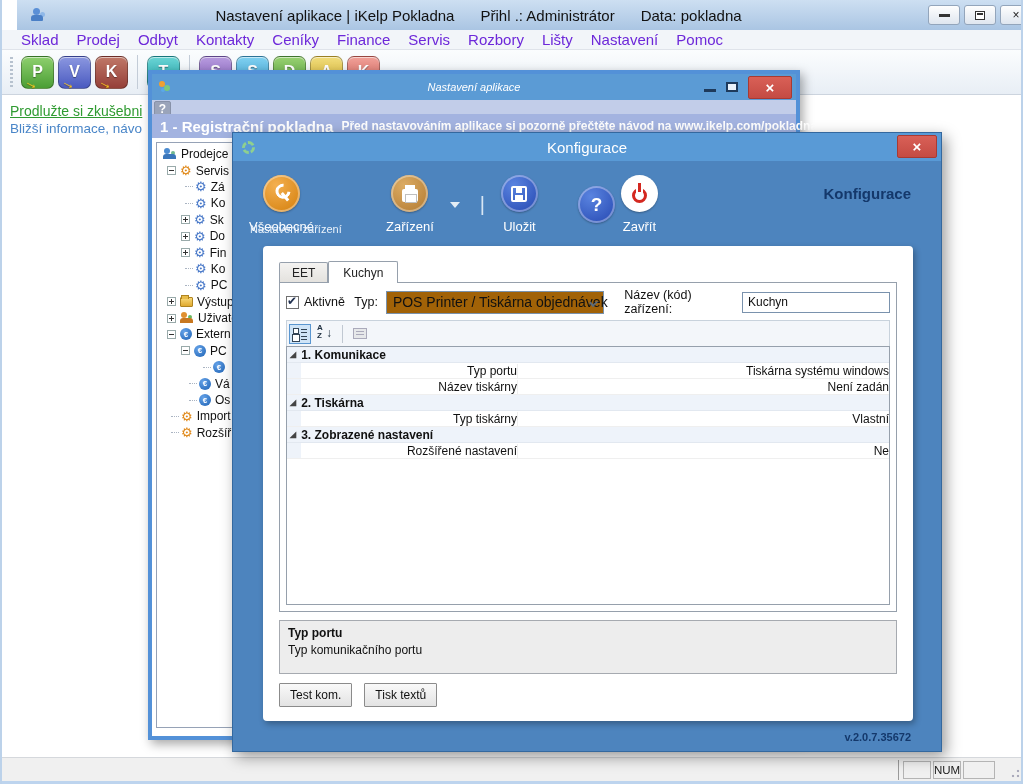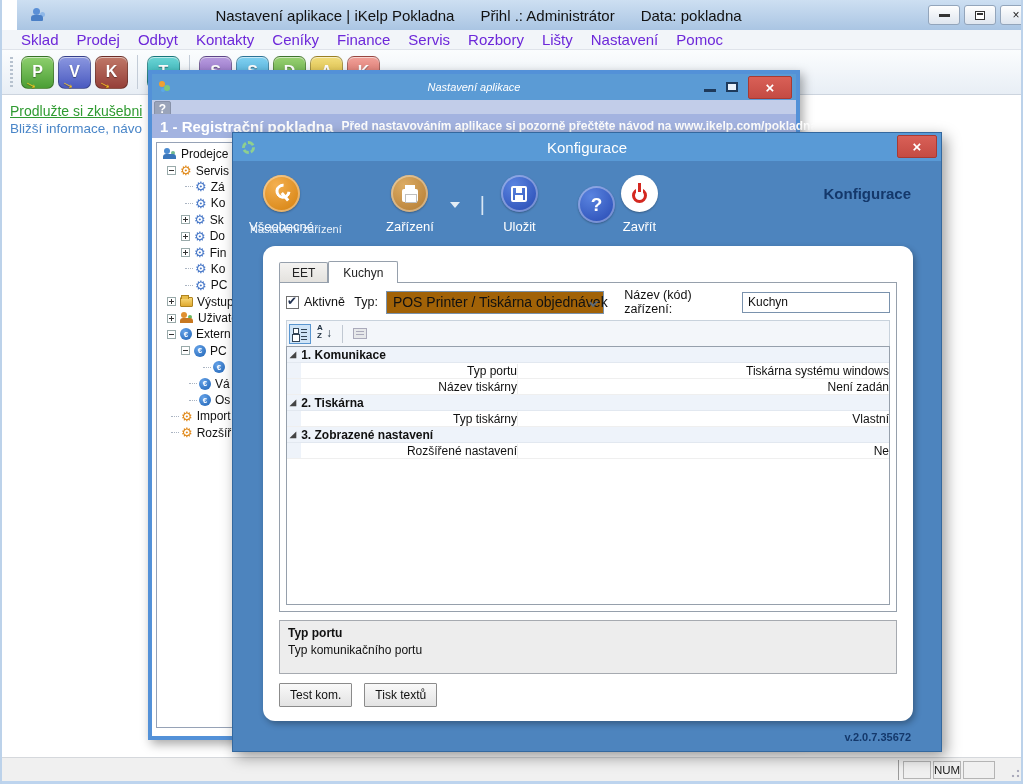--- a/index.html
+++ b/index.html
@@ -155,21 +155,21 @@
   .power { width:15px; height:15px; border:3px solid #d42820; border-radius:50%; position:relative; margin-top:4px; }
   .power::before { content:""; position:absolute; left:3px; top:-8px; width:3px; height:9px;
     background:#d42820; box-shadow:0 0 0 2px #fff; }
   .dd-arrow { width:0; height:0; border-left:5px solid transparent; border-right:5px solid transparent;
     border-top:6px solid #ffffff; margin:0 4px 0 10px; opacity:.85; }
   .cfg-sep { color:#d8e6f4; font-size:20px; margin:0 10px; font-weight:300; }
   .brand { position:absolute; right:30px; top:24px; color:#14386b; font-size:15px; font-weight:bold; }
   .subtitle { position:absolute; left:17px; top:62px; color:#eaf2fb; font-size:11px; }
 
   .panel { position:absolute; left:30px; top:113px; width:650px; height:475px;
-    background:#fff; border-radius:12px; box-shadow:2px 3px 6px rgba(0,0,0,.3);
+    background:#fff; border-radius:4px; box-shadow:2px 3px 6px rgba(0,0,0,.3);
     padding:14px 16px; display:flex; flex-direction:column; }
   .tabs { display:flex; align-items:flex-end; height:22px; }
   .tab { border:1px solid #96a0ac; border-bottom:none; font-size:12px; color:#222;
     padding:3px 12px 2px; background:linear-gradient(#f4f3f1,#e4e2de); border-radius:2px 2px 0 0; }
   .tab.active { background:#fff; padding:4px 14px 3px; position:relative; top:1px;
     border-radius:2px 2px 0 0; font-weight:normal; }
   .tabpage { border:1px solid #96a0ac; flex:1; display:flex; flex-direction:column;
     padding:5px 6px 6px; min-height:0; }
   .form-row { height:28px; display:flex; align-items:center; font-size:12.5px; color:#111; }
   .checkbox { width:13px; height:13px; border:1px solid #707070; background:#fff;

